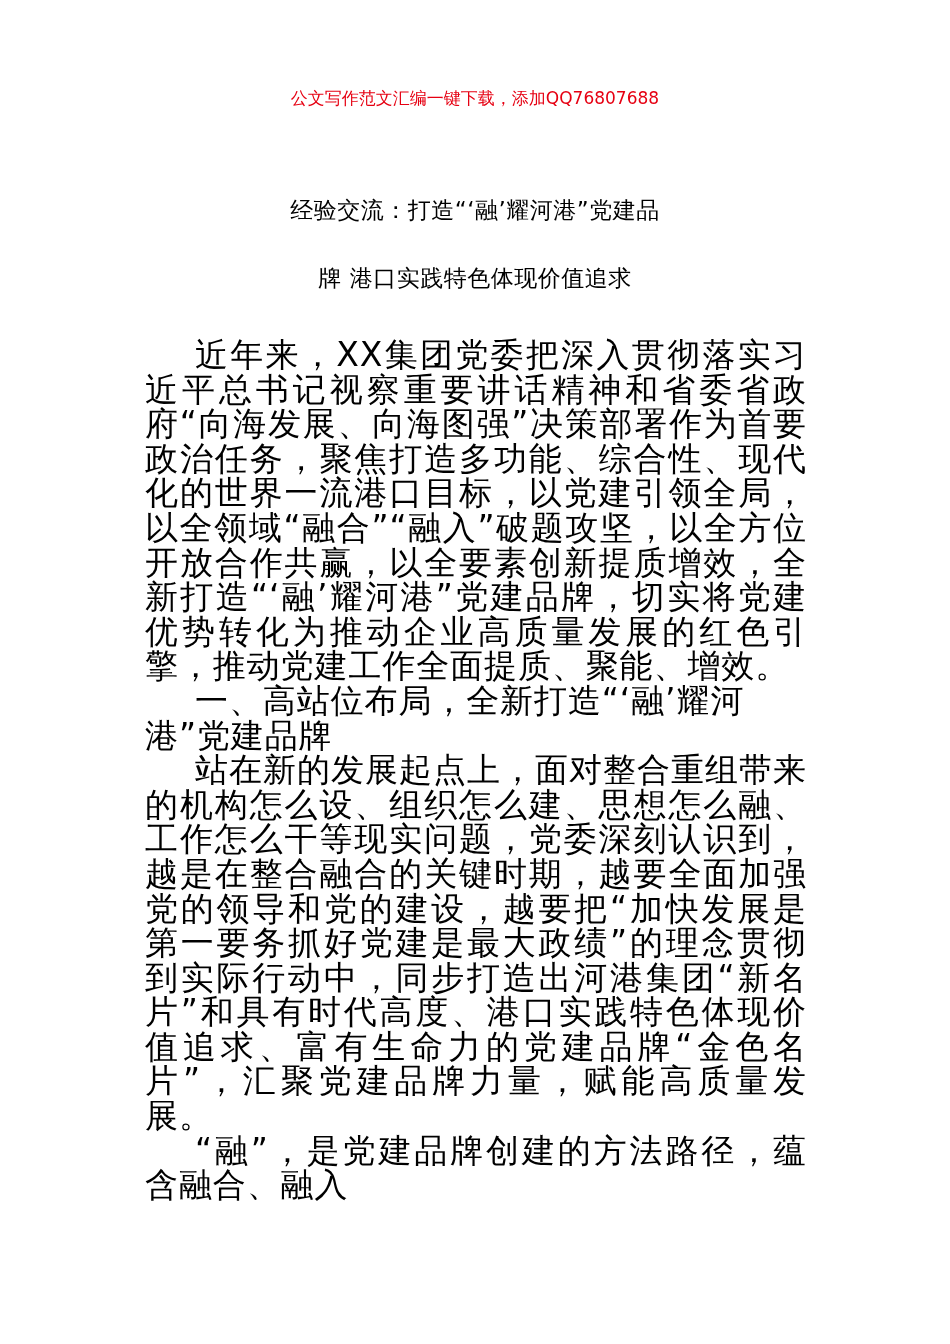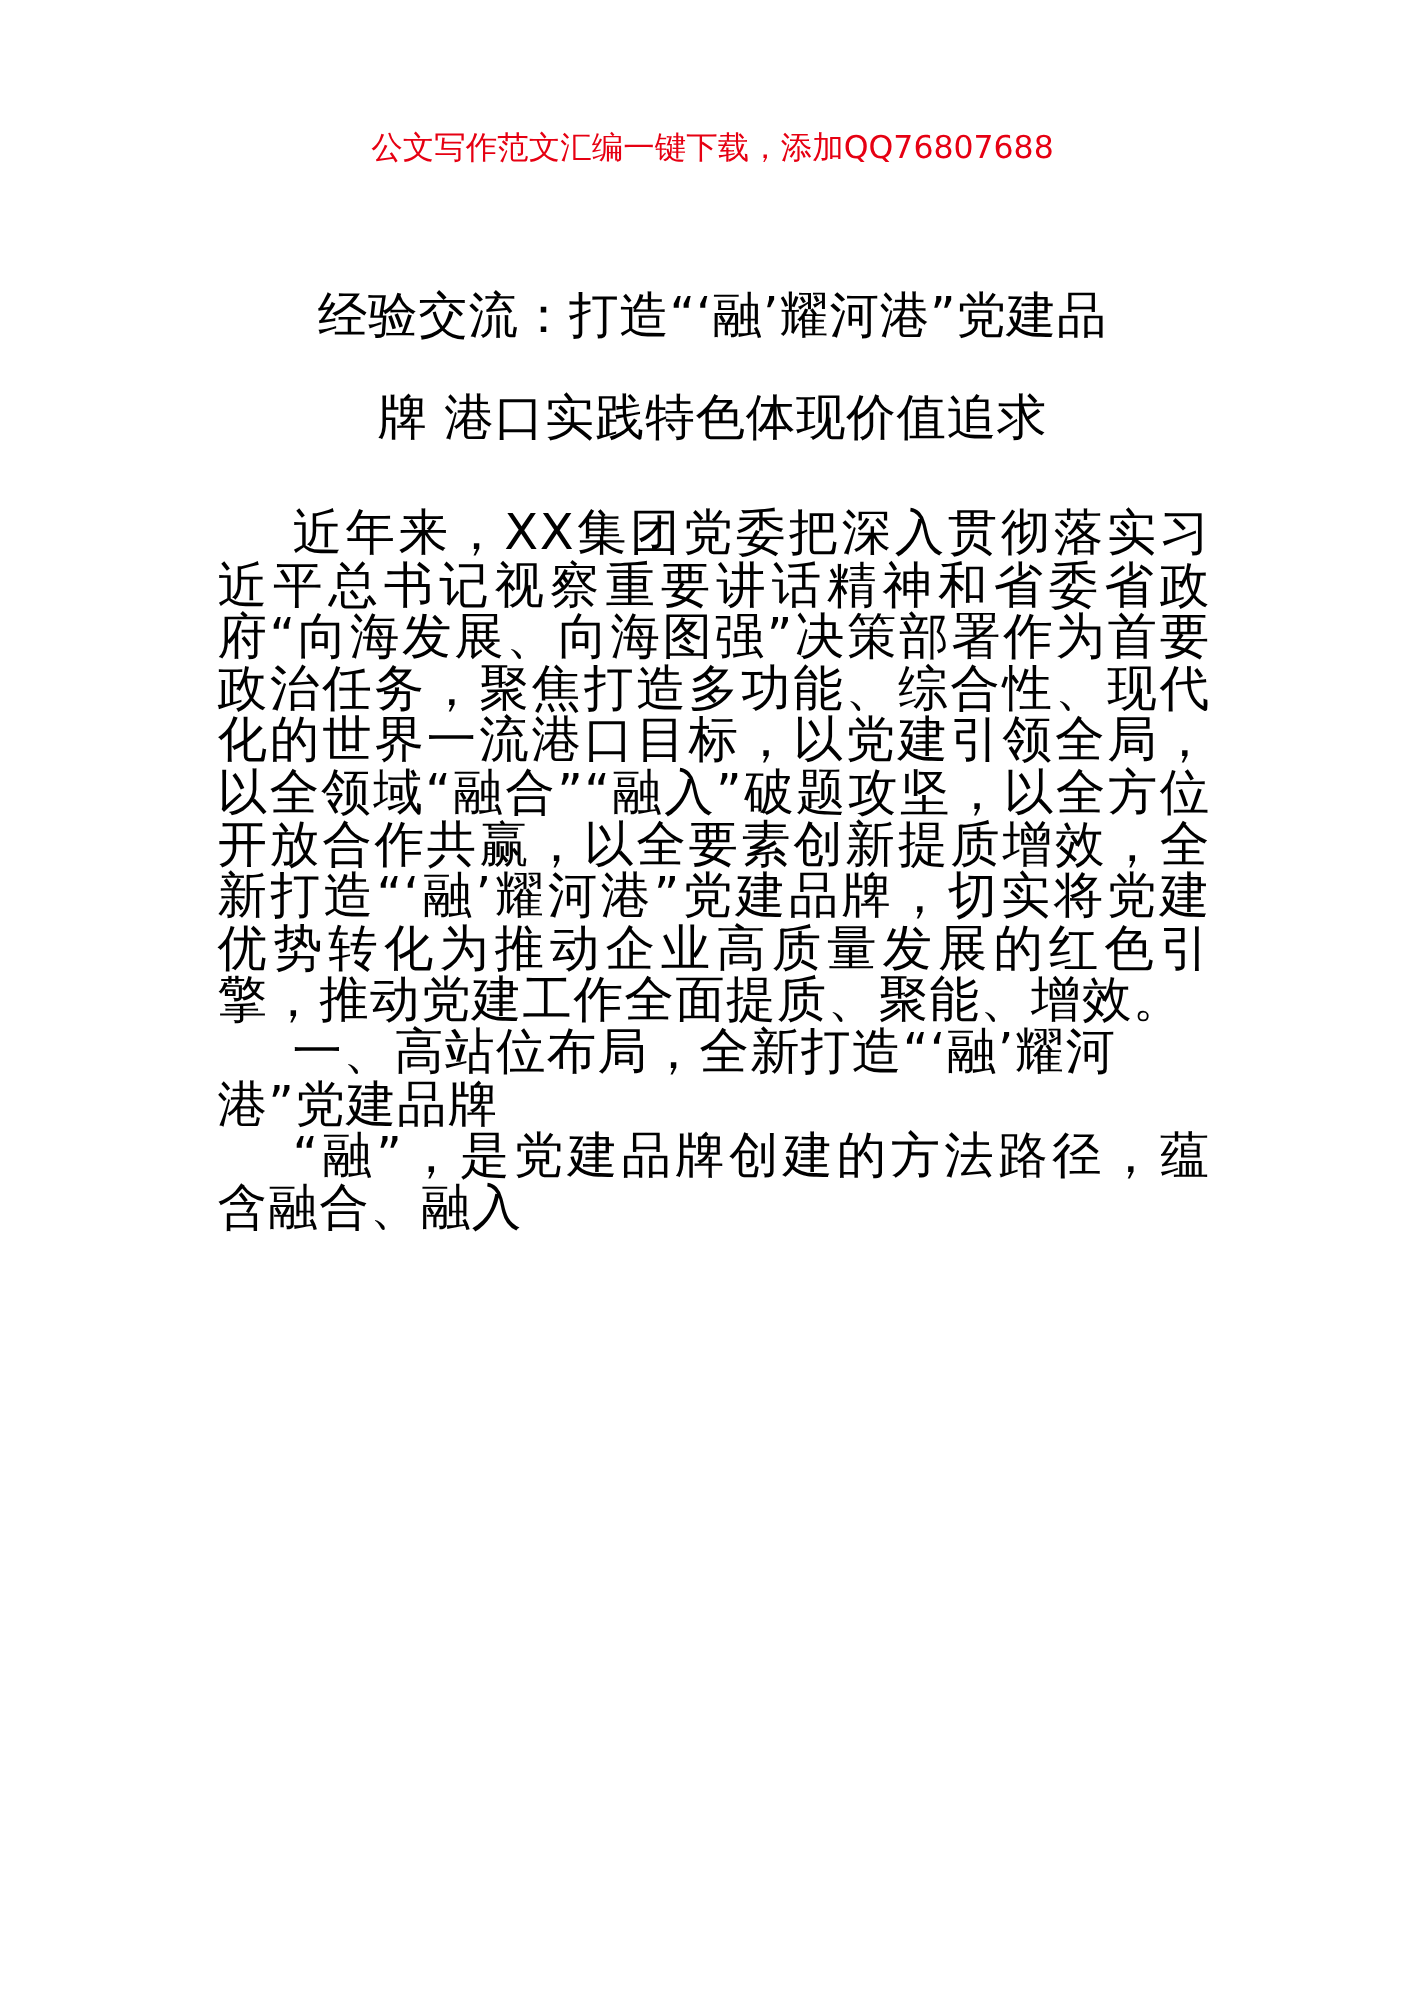--- a/index.html
+++ b/index.html
@@ -21,32 +21,32 @@
       width: 950px;
       height: 1344px;
       background: #ffffff;
     }
     .watermark {
       position: absolute;
       top: 86px;
       left: 0;
       width: 950px;
       text-align: center;
-      font-size: 21px;
+      font-size: 17px;
       line-height: 24px;
       color: #e60012;
       letter-spacing: 0px;
     }
     .title {
       position: absolute;
       top: 176px;
       left: 140px;
       width: 670px;
       text-align: center;
-      font-size: 33px;
+      font-size: 23px;
       line-height: 68px;
       color: #000000;
       letter-spacing: 0.5px;
     }
     .title-line {
       display: block;
       white-space: nowrap;
     }
     .body {
       position: absolute;
@@ -80,16 +80,17 @@
   <div class="watermark">公文写作范文汇编一键下载，添加QQ76807688</div>
 
   <div class="title">
     <span class="title-line">经验交流：打造“‘融’耀河港”党建品</span>
     <span class="title-line">牌 港口实践特色体现价值追求</span>
   </div>
 
   <div class="body">
     <p class="para">近年来，XX集团党委把深入贯彻落实习近平总书记视察重要讲话精神和省委省政府“向海发展、向海图强”决策部署作为首要政治任务，聚焦打造多功能、综合性、现代化的世界一流港口目标，以党建引领全局，以全领域“融合”“融入”破题攻坚，以全方位开放合作共赢，以全要素创新提质增效，全新打造“‘融’耀河港”党建品牌，切实将党建优势转化为推动企业高质量发展的红色引擎，推动党建工作全面提质、聚能、增效。</p>
     <p class="heading">一、高站位布局，全新打造“‘融’耀河港”党建品牌</p>
+    <p class="para">站在新的发展起点上，面对整合重组带来的机构怎么设、组织怎么建、思想怎么融、工作怎么干等现实问题，党委深刻认识到，越是在整合融合的关键时期，越要全面加强党的领导和党的建设，越要把“加快发展是第一要务抓好党建是最大政绩”的理念贯彻到实际行动中，同步打造出河港集团“新名片”和具有时代高度、港口实践特色体现价值追求、富有生命力的党建品牌“金色名片”，汇聚党建品牌力量，赋能高质量发展。</p>
     <p class="para">“融”，是党建品牌创建的方法路径，蕴含融合、融入</p>
   </div>
 
 </div>
 
 </body></html>

